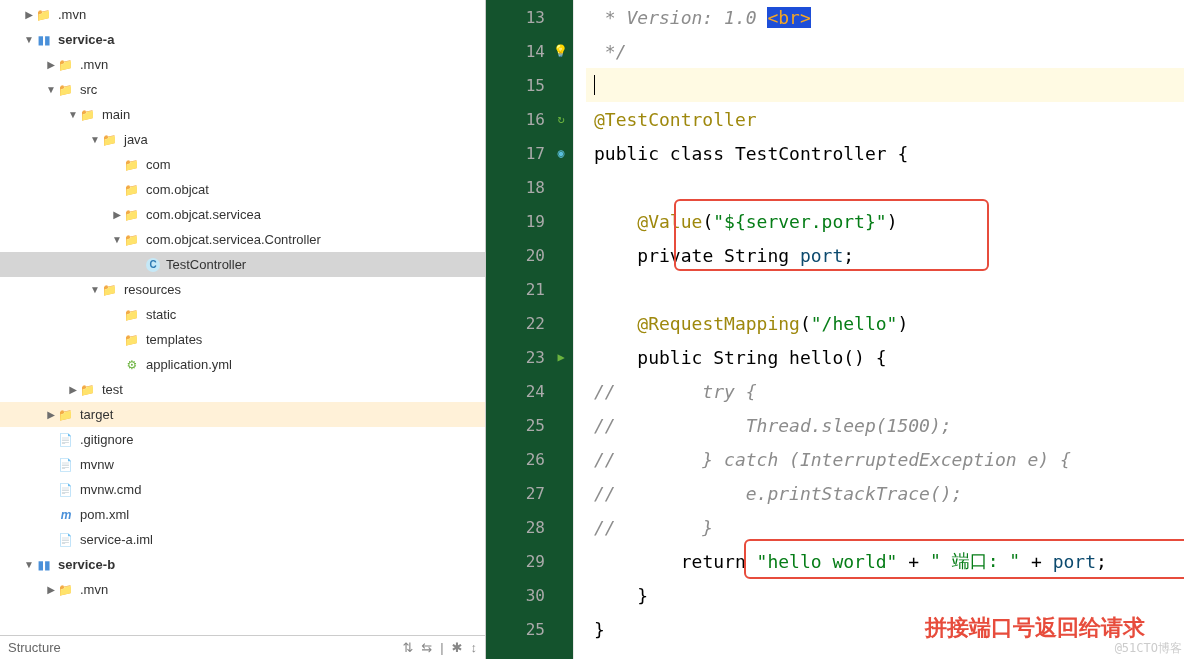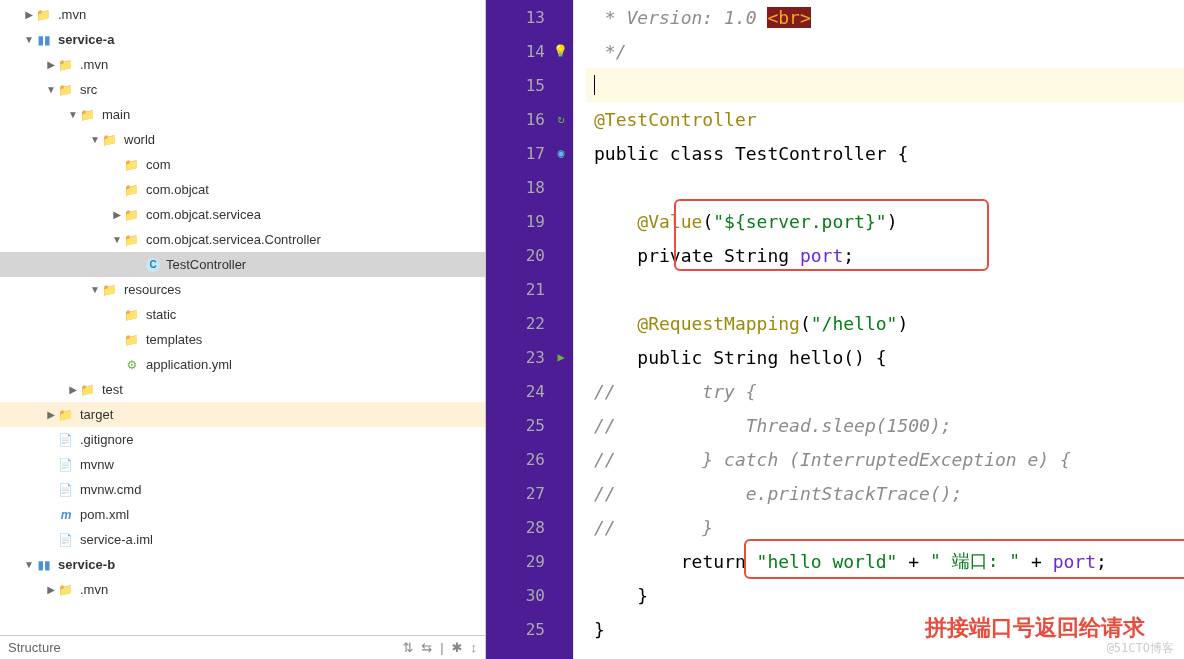--- a/index.html
+++ b/index.html
@@ -18,39 +18,39 @@
 .folder-module { color: #4a90d9; }
 .file-icon { color: #888; }
 .class-icon { background: #c5e8f7; color: #2d7ab3; border-radius: 50%; width: 14px; height: 14px; font-size: 10px; font-weight: bold; }
 .yml-icon { color: #6cb33f; }
 .m-icon { color: #4a90d9; font-weight: bold; font-style: italic; }
 .item-label { color: #333; font-weight: 400; }
 .item-label.bold { font-weight: bold; }
 .bottom-bar { height: 24px; border-top: 1px solid #ccc; display: flex; align-items: center; padding: 0 8px; color: #666; font-size: 13px; justify-content: space-between; }
 .toolbar-icons { display: flex; gap: 8px; color: #888; }
 .editor { flex: 1; display: flex; background: #fff; position: relative; }
-.gutter { width: 88px; background: #4c1d95; border-right: 1px solid #e8e8e8; }
+.gutter { width: 88px; background: #14532d; border-right: 1px solid #e8e8e8; }
 .gutter-row { height: 34px; display: flex; align-items: center; justify-content: flex-end; padding-right: 28px; color: #aaa; font-family: "SF Mono", Menlo, Consolas, monospace; font-size: 16px; position: relative; }
 .gutter-row .marker { position: absolute; right: 4px; width: 16px; height: 16px; display: flex; align-items: center; justify-content: center; font-size: 12px; }
 .gutter-row .marker.green { color: #6cb33f; }
 .gutter-row .marker.cyan { color: #5bc0de; }
 .gutter-row .marker.play { color: #6cb33f; }
 .code { flex: 1; font-family: "SF Mono", Menlo, Consolas, monospace; font-size: 18px; position: relative; }
 .code-line { height: 34px; padding-left: 8px; display: flex; align-items: center; white-space: pre; margin-left: 12px; }
 .code-line.highlight { background: #fffae3; }
 .kw { color: #000000; }
 .ann { color: #9e880d; }
 .str { color: #067d17; }
-.field { color: #6d28d9; }
+.field { color: #0c4a6e; }
 .type { color: #000; }
 .comment { color: #8c8c8c; font-style: italic; }
-.tag { color: #f5a623; background: #7f1d1d; }
+.tag { color: #f5a623; background: #1d4ed8; }
 .red-box { position: absolute; border: 2px solid #e74c3c; border-radius: 6px; pointer-events: none; }
 .red-text { position: absolute; color: #e74c3c; font-size: 22px; font-family: sans-serif; }
-.watermark { position: absolute; right: 10px; bottom: 2px; color: #ccc; font-size: 12px; }
+.watermark { position: absolute; right: 2px; bottom: 2px; color: #ccc; font-size: 12px; }
 .cursor-line { display: inline-block; width: 1px; height: 20px; background: #000; vertical-align: middle; }
 </style>
 </head>
 <body>
 
 <div class="app">
   <div class="sidebar">
     <div class="tree" id="tree">
         <div class="tree-item" style="padding-left: 22px;">
           <span class="arrow">▶</span>
@@ -73,21 +73,21 @@
           <span class="item-label">src</span>
         </div>
         <div class="tree-item" style="padding-left: 66px;">
           <span class="arrow">▼</span>
           <span class="icon folder-gray">📁</span>
           <span class="item-label">main</span>
         </div>
         <div class="tree-item" style="padding-left: 88px;">
           <span class="arrow">▼</span>
           <span class="icon folder-blue">📁</span>
-          <span class="item-label">world</span>
+          <span class="item-label">java</span>
         </div>
         <div class="tree-item" style="padding-left: 110px;">
           <span class="arrow"></span>
           <span class="icon folder-gray">📁</span>
           <span class="item-label">com</span>
         </div>
         <div class="tree-item" style="padding-left: 110px;">
           <span class="arrow"></span>
           <span class="icon folder-gray">📁</span>
           <span class="item-label">com.objcat</span>

